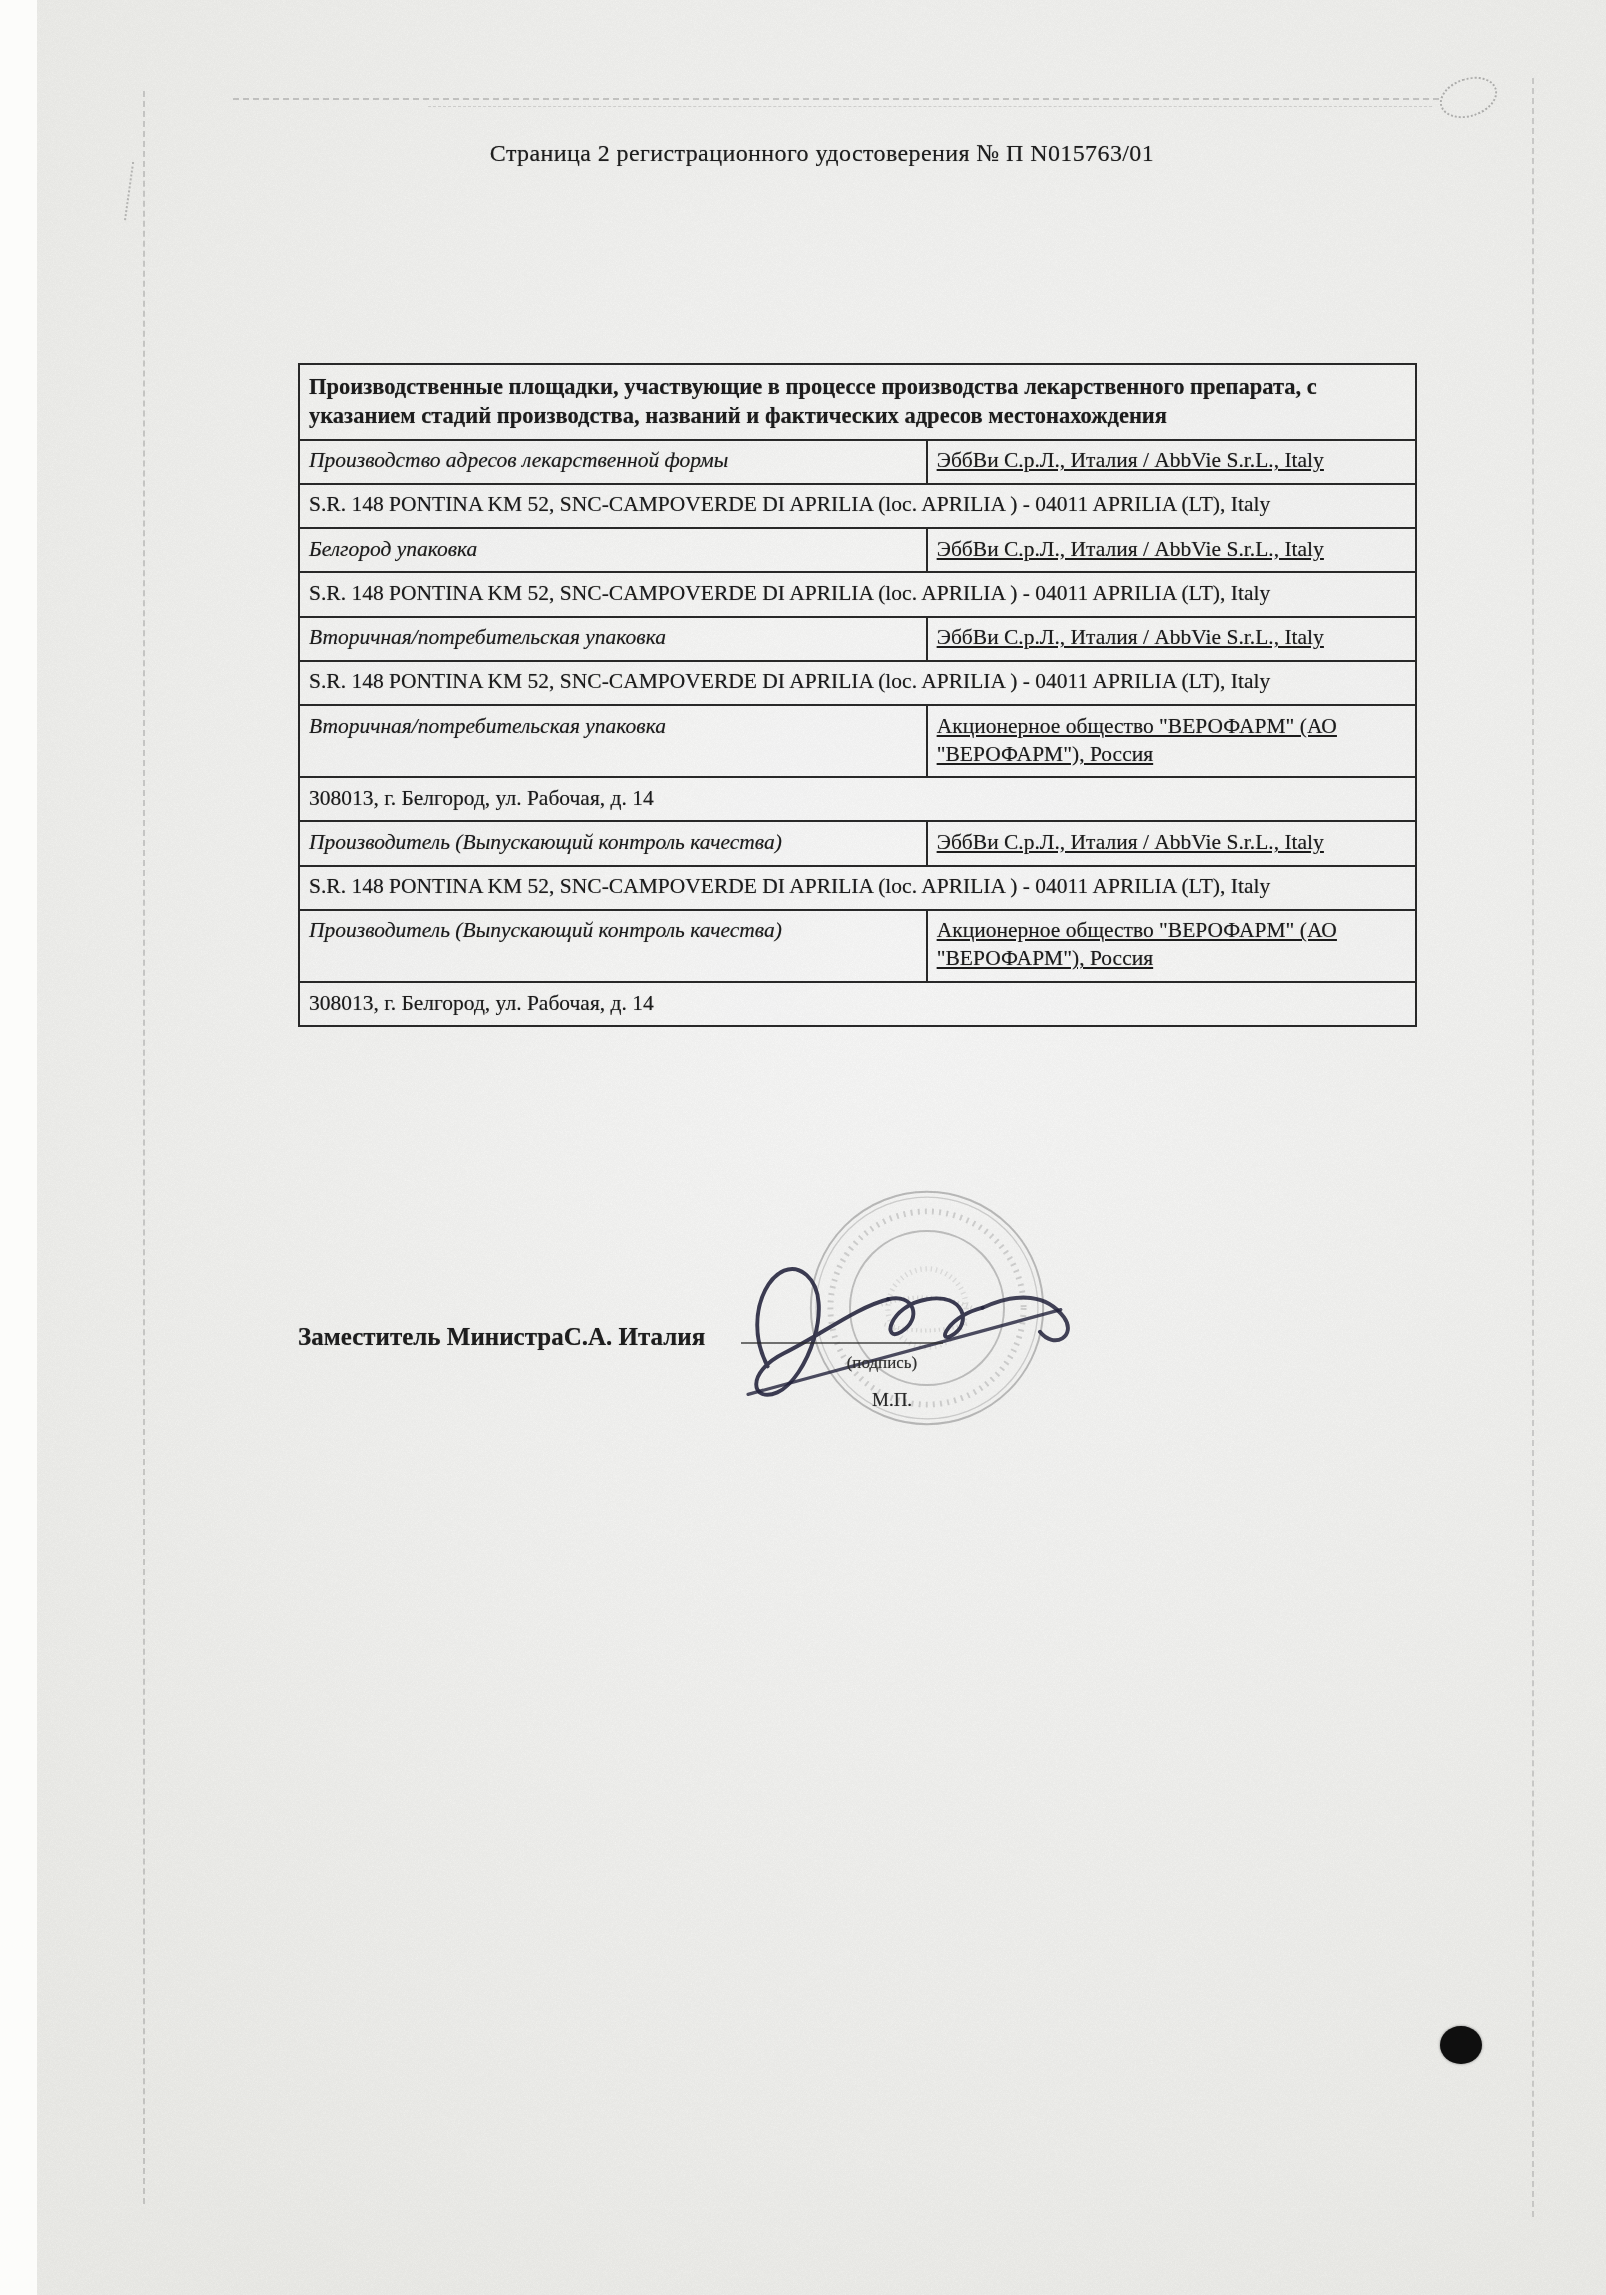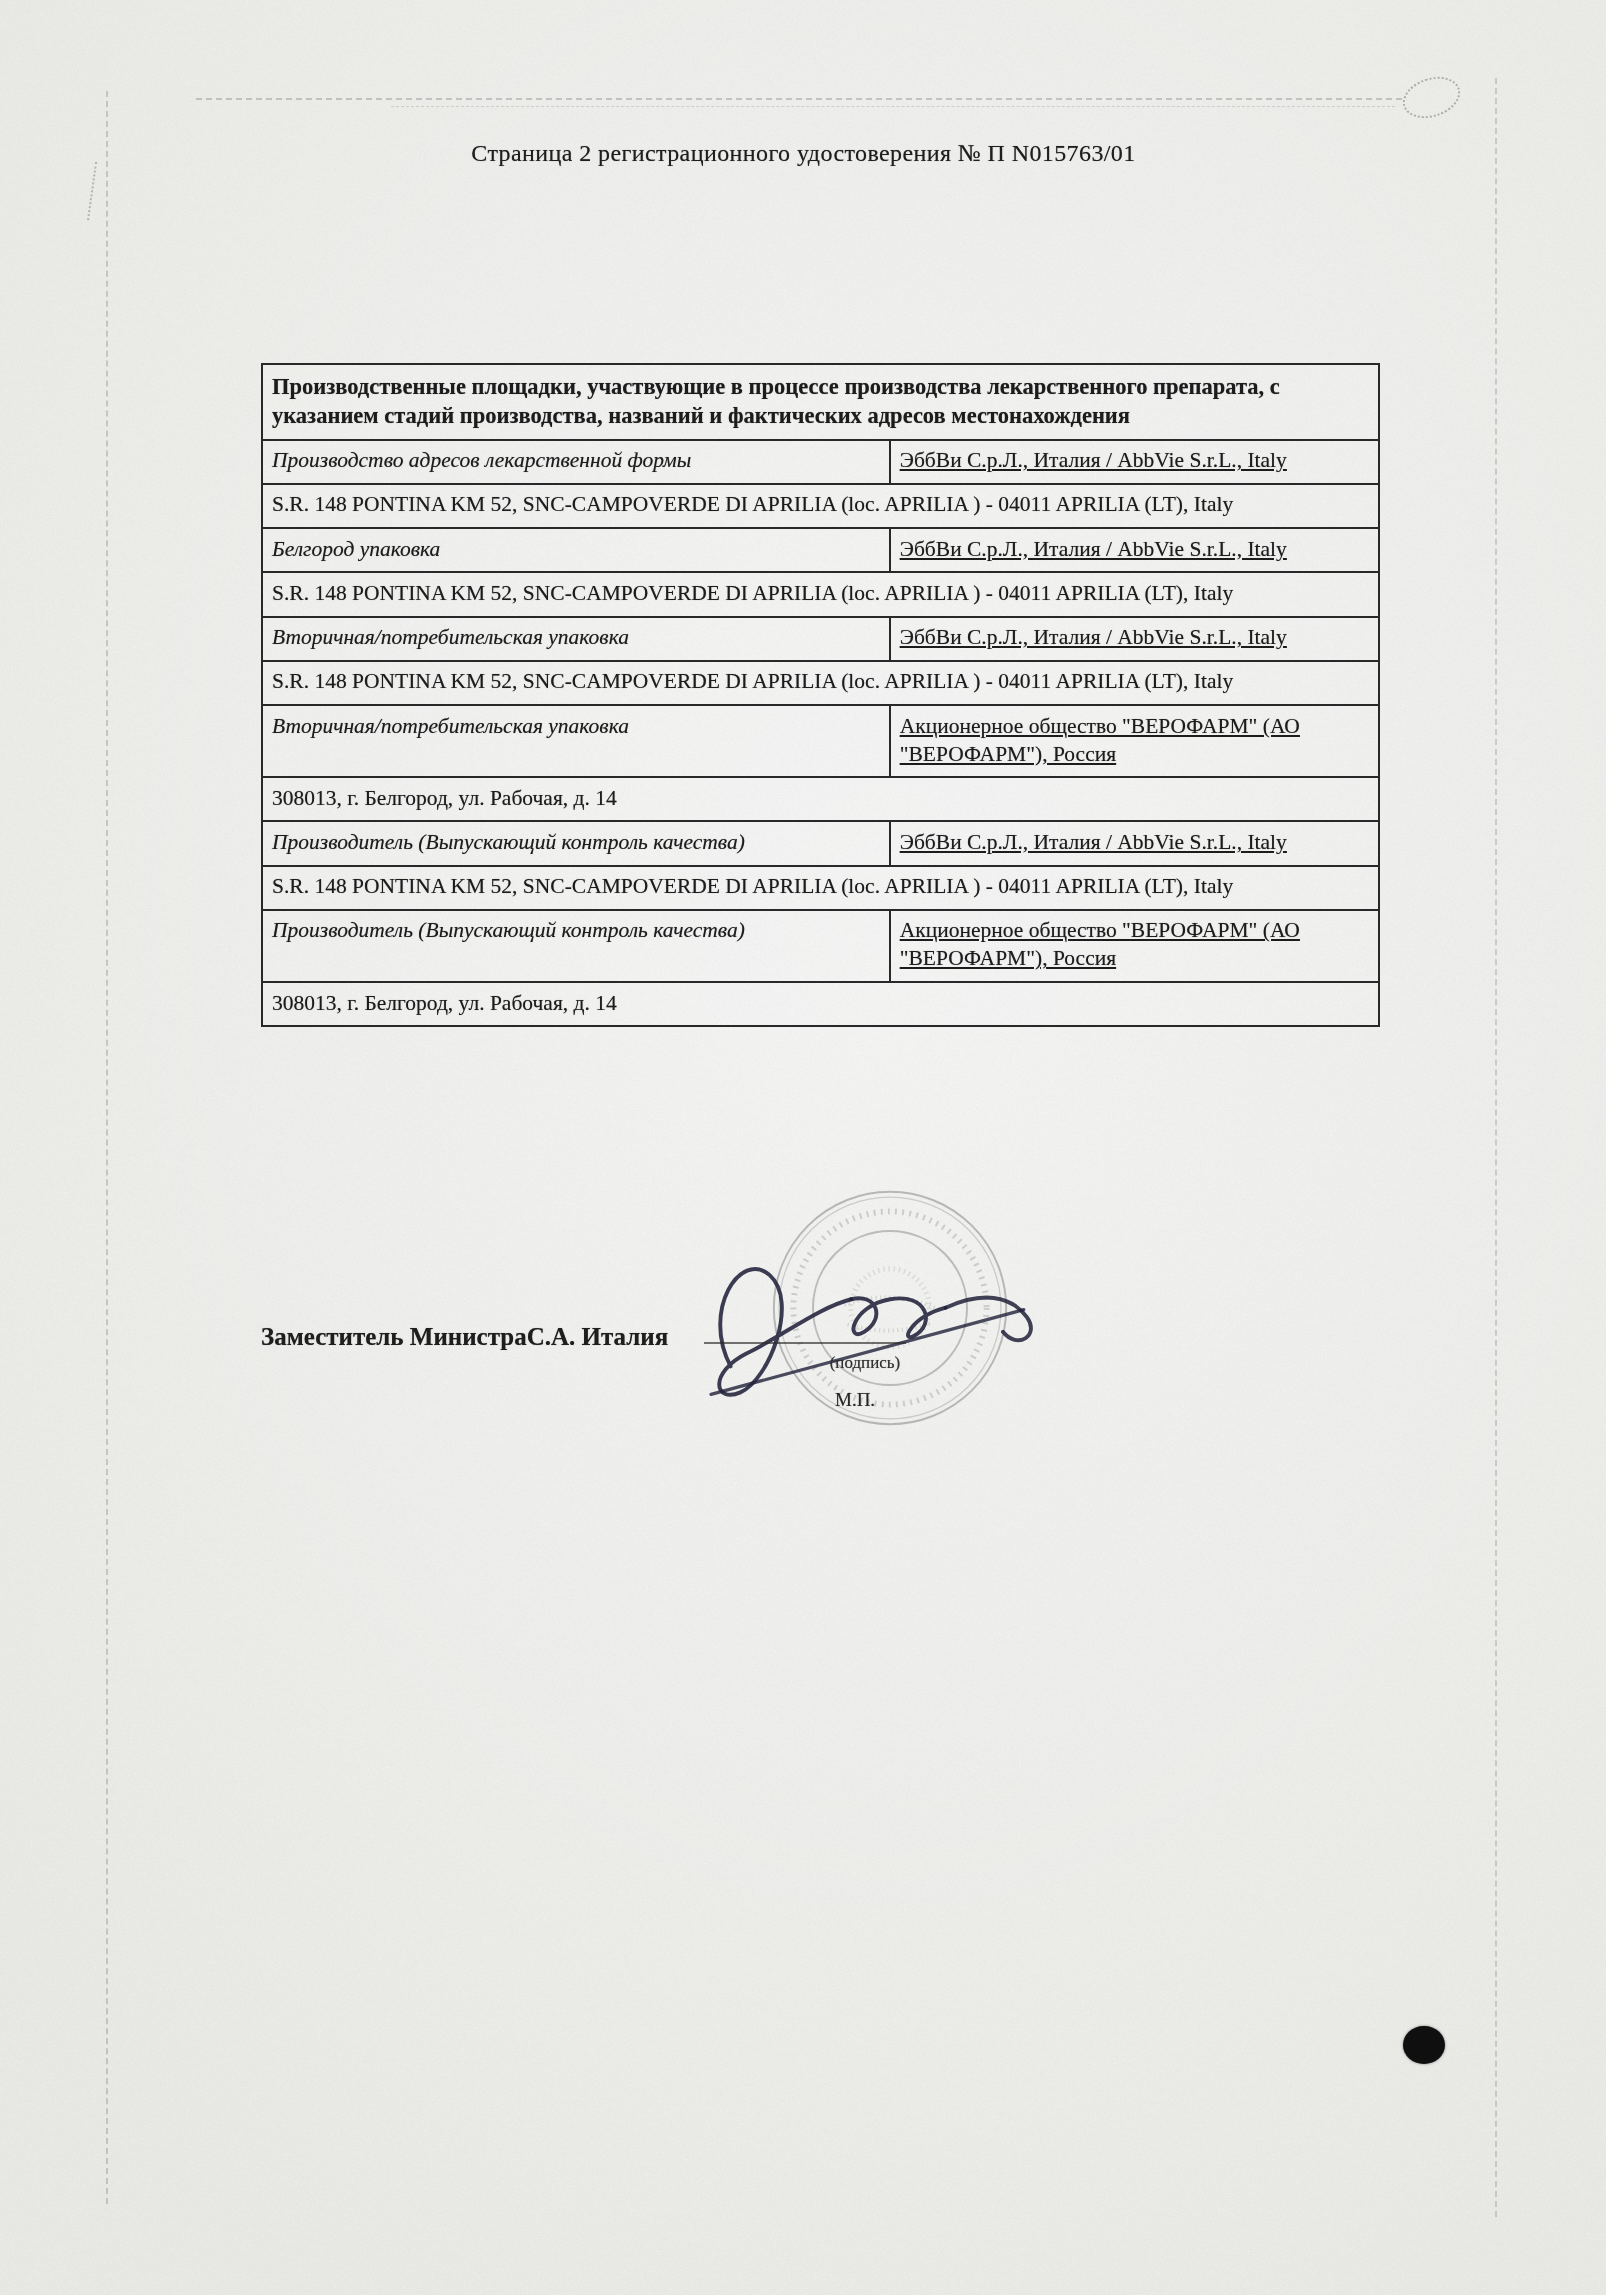--- a/index.html
+++ b/index.html
@@ -9,20 +9,21 @@
     font-family: "Liberation Serif", serif;
     color: #1e1e1e;
     position: relative;
     overflow: hidden;
   }
   .page {
     position: absolute; inset: 0;
     background:
       radial-gradient(ellipse 1174px 1565px at 55% 40%, rgba(255,255,255,0.9), rgba(238,238,234,0.55)),
       #f9f9f6;
+    margin-left: 37px;
   }
   .scan-text { text-shadow: 0 0 0.8px rgba(25,25,25,0.5); }
 
   
   .doc-header {
     position: absolute; top: 140px; left: 0; width: 100%;
     text-align: center; font-size: 24px; letter-spacing: 0.4px;
     color: #202020;
   }
 
@@ -45,21 +46,21 @@
     position: absolute; top: 1323px; left: 261px; width: 1119px;
     display: flex; align-items: flex-start;
     font-size: 25px; font-weight: bold; color: #202020;
   }
   .sig-name { padding-right: 59px; }
   .sig-line {
     position: absolute; top: 1342px; left: 704px; width: 202px;
     border-top: 2px solid rgba(45,45,45,0.65);
   }
   .sig-caption {
-    position: absolute; top: 1353px; left: 780px; width: 170px;
+    position: absolute; top: 1353px; left: 760px; width: 170px;
     text-align: center; font-size: 17px; color: #333;
   }
   .mp-caption {
     position: absolute; top: 1389px; left: 835px; width: 111px;
     text-align: left; font-size: 19px; color: #2a2a2a;
   }
 
   .stamp-svg { position: absolute; top: 1184px; left: 766px; }
   .signature-svg { position: absolute; top: 1226px; left: 685px; }
 

